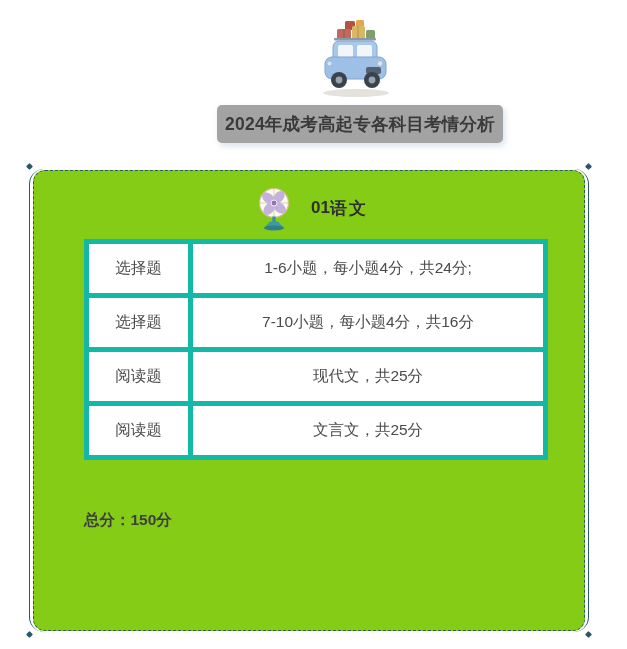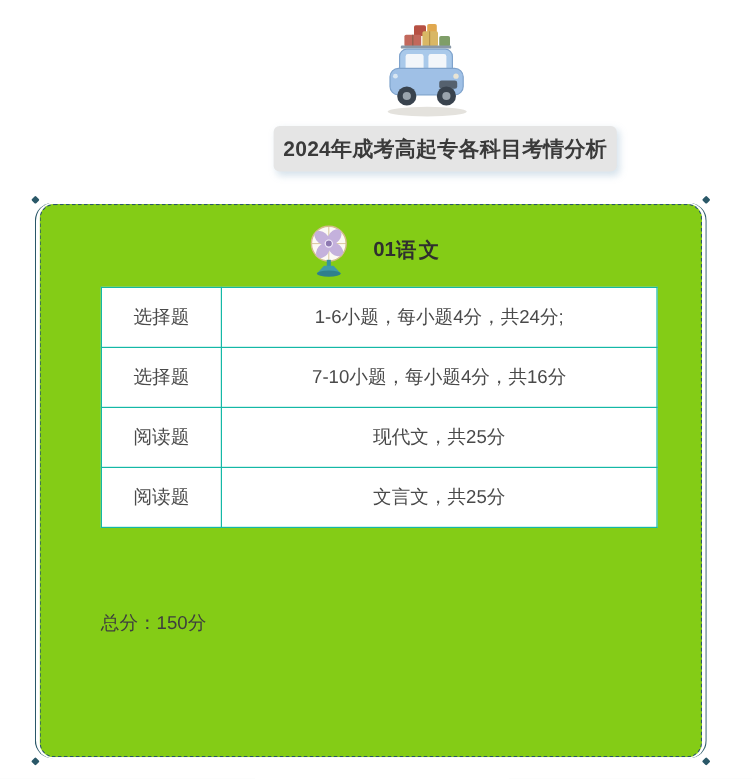--- a/index.html
+++ b/index.html
@@ -10,23 +10,23 @@
     font-family:"Liberation Sans","DejaVu Sans",sans-serif;
     overflow:hidden;
   }
   
   .car-illustration{
     position:absolute;left:314px;top:16px;width:84px;height:84px;
   }
   
   .title-banner{
     position:absolute;left:217px;top:105px;width:286px;height:38px;
-    background:#e5e5e5;border-radius:5px;
+    background:#a3a3a3;border-radius:5px;
     box-shadow:2px 3px 6px rgba(140,175,200,0.35);
-    display:flex;align-items:center;justify-content:center;margin-left:11px;
+    display:flex;align-items:center;justify-content:center;
   }
   .title-banner span{
     font-size:17.5px;font-weight:bold;color:#3a3a3a;letter-spacing:.2px;white-space:nowrap;
   }
   
   .frame{
     position:absolute;left:33px;top:170px;width:552px;height:461px;
     box-sizing:border-box;
     background:#84cc16;
     border:1.5px dashed #2a5868;
@@ -57,29 +57,29 @@
   .section-subject{
     font-size:17px;font-weight:bold;color:#2f2f2f;letter-spacing:2px;
   }
   
   .exam-table{
     position:absolute;left:50px;top:68px;width:464px;
     border-collapse:collapse;background:#ffffff;
     table-layout:fixed;
   }
   .exam-table td{
-    border:1px solid #14b8a6;height:49px;
+    border:5px solid #14b8a6;height:49px;
     text-align:center;vertical-align:middle;
     font-size:15.5px;color:#4a4a4a;padding:0 4px;
   }
   .exam-table td.col-type{width:91px;}
   
   .summary{
     position:absolute;left:50px;top:334px;width:470px;
-    font-size:15.5px;color:#3e3e3e;line-height:29px;
+    font-size:15.5px;color:#3e3e3e;line-height:29px;font-weight:bold;
   }
   .summary div{white-space:nowrap;}
 </style>
 </head>
 <body>
 
 <div class="page">
 
   <svg class="car-illustration" viewBox="0 0 84 84">
     <ellipse cx="42" cy="77" rx="33" ry="4" fill="#e4e2dd"></ellipse>

